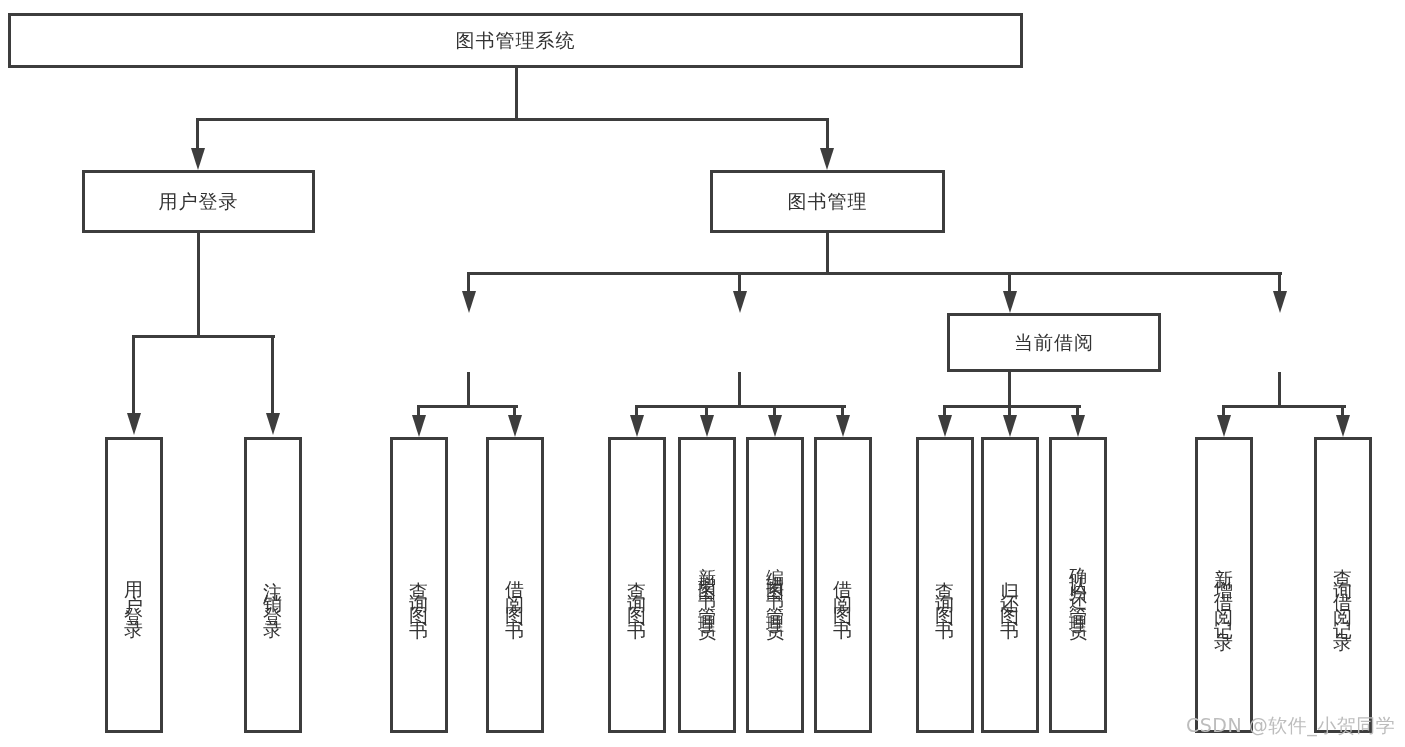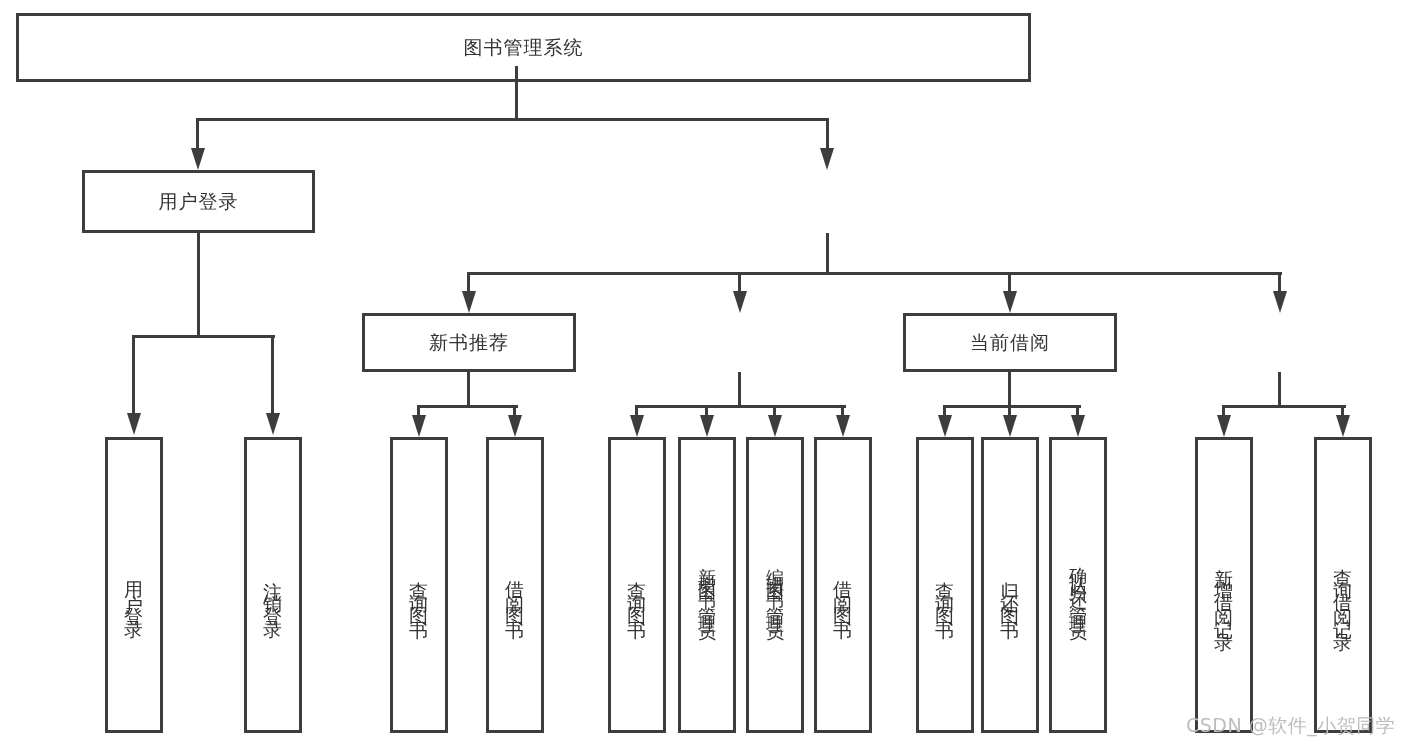--- a/index.html
+++ b/index.html
@@ -12,21 +12,21 @@
     font-family:"DejaVu Sans","Liberation Sans",sans-serif;
     position:relative;overflow:hidden;color:var(--text);
   }
   .stage{position:absolute;inset:0}
   .box{
     position:absolute;box-sizing:border-box;
     border:3px solid var(--line);background:var(--box-fill);
     display:flex;align-items:center;justify-content:center;
     font-size:19px;color:var(--text);letter-spacing:1px;
   }
-  .root{left:16px;top:13px;width:1015px;height:69px}
+  .root{left:8px;top:13px;width:1015px;height:55px}
   .l2{top:170px;height:63px}
   .l3{top:313px;height:59px;width:214px}
   .leaf{top:437px;width:58px;height:296px}
   .vtext{
     writing-mode:vertical-rl;text-orientation:mixed;
     letter-spacing:13px;line-height:1;padding-top:13px;
   }
   .vtext.long{letter-spacing:8px;font-size:18px;padding-top:8px}
   .hl{position:absolute;background:var(--line);height:3px}
   .vl{position:absolute;background:var(--line);width:3px}
@@ -45,25 +45,25 @@
 
 <div class="stage">
 
   <div class="box root">
     <span>图书管理系统</span>
   </div>
 
   <div class="box l2" style="left:82px;width:233px">
     <span>用户登录</span>
   </div>
+  <div class="box l2" style="left:710px;width:235px">
+    <span>图书管理</span>
+  </div>
 
-  <div class="box l3" style="left:362px">
-    <span>新书推荐</span>
-  </div>
-  <div class="box l3" style="left:903px">
+  <div class="box l3" style="left:947px">
     <span>当前借阅</span>
   </div>
 
   <div class="box leaf" style="left:105px">
     <span class="vtext">用户登录</span>
   </div>
   <div class="box leaf" style="left:244px">
     <span class="vtext">注销登录</span>
   </div>
   <div class="box leaf" style="left:390px">

